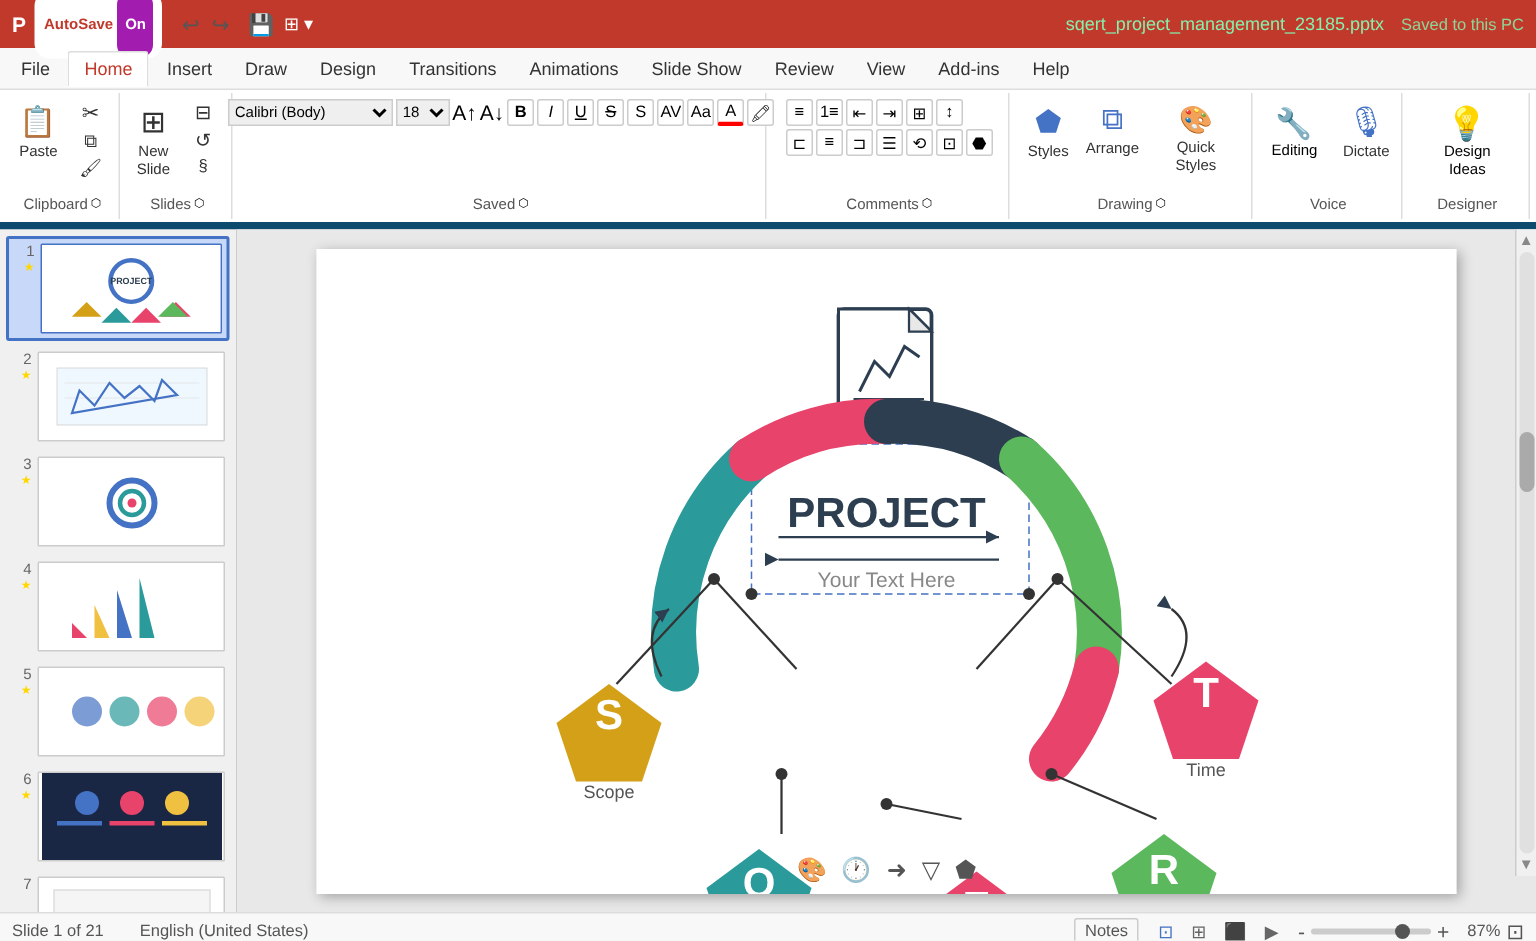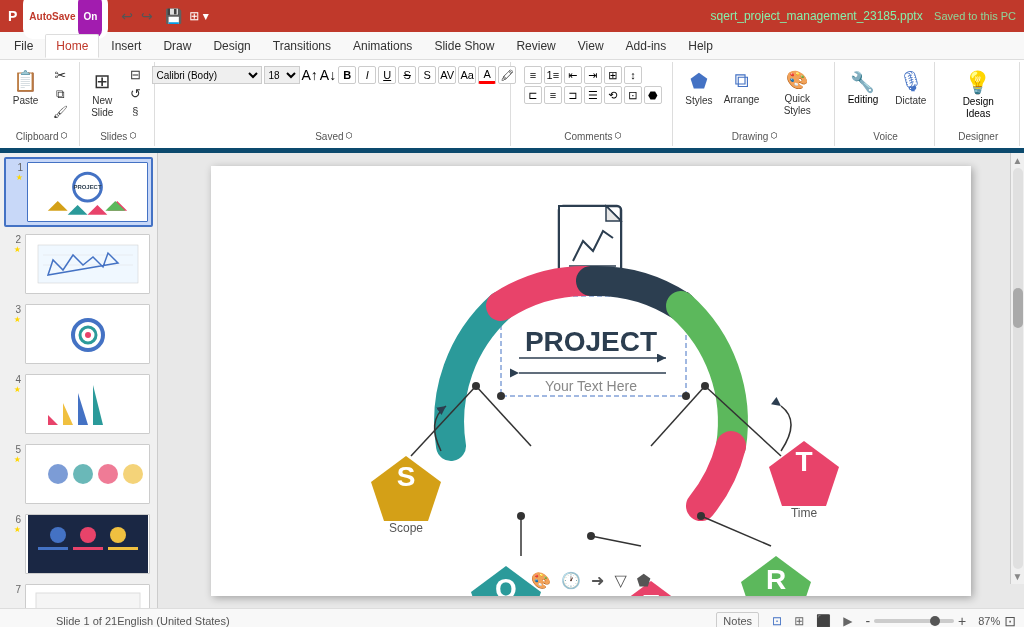--- a/index.html
+++ b/index.html
@@ -43,21 +43,21 @@
     .slide-img { flex: 1; background: white; border: 1px solid #ccc; height: 60px; display: flex; align-items: center; justify-content: center; overflow: hidden; border-radius: 1px; }
     .slide-star { font-size: 8px; color: #ffd700; }
     .slide-num-star { display: flex; flex-direction: column; align-items: flex-end; }
 
     
     .canvas-area { flex: 1; display: flex; align-items: center; justify-content: center; background: #e8e8e8; padding: 10px; position: relative; }
     .slide-canvas { background: white; width: 760px; height: 430px; position: relative; box-shadow: 2px 2px 8px rgba(0,0,0,0.3); }
 
     
     .status-bar { height: 24px; background: #f8f8f8; border-top: 1px solid #ddd; display: flex; align-items: center; justify-content: space-between; padding: 0 8px; font-size: 11px; color: #555; }
-    .status-bar-left { display: flex; gap: 0; align-items: flex-end; margin-left: 48px; }
+    .status-bar-left { display: flex; gap: 24px; align-items: flex-end; }
     .status-bar-right { display: flex; gap: 8px; }
     .view-btns { display: flex; gap: 2px; }
     .view-btn { padding: 2px 5px; cursor: pointer; color: #666; font-size: 12px; }
     .view-btn.active { color: #4472c4; }
     .zoom-bar { display: flex; align-items: center; gap: 4px; }
     .zoom-slider { width: 80px; height: 4px; background: #ccc; border-radius: 2px; position: relative; }
     .zoom-thumb { width: 10px; height: 10px; background: #555; border-radius: 50%; position: absolute; top: -3px; left: 70%; }
 
     
     .ribbon-right { display: flex; align-items: center; gap: 4px; margin-left: auto; padding-right: 8px; }

